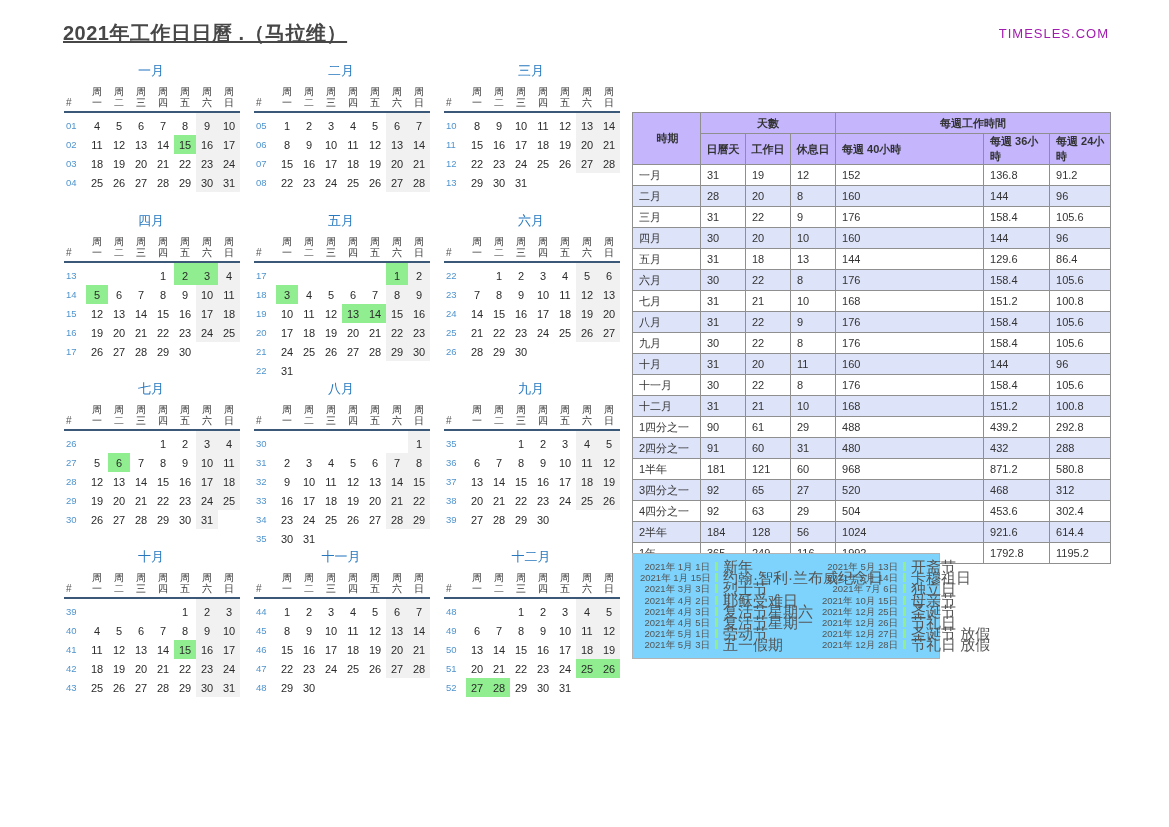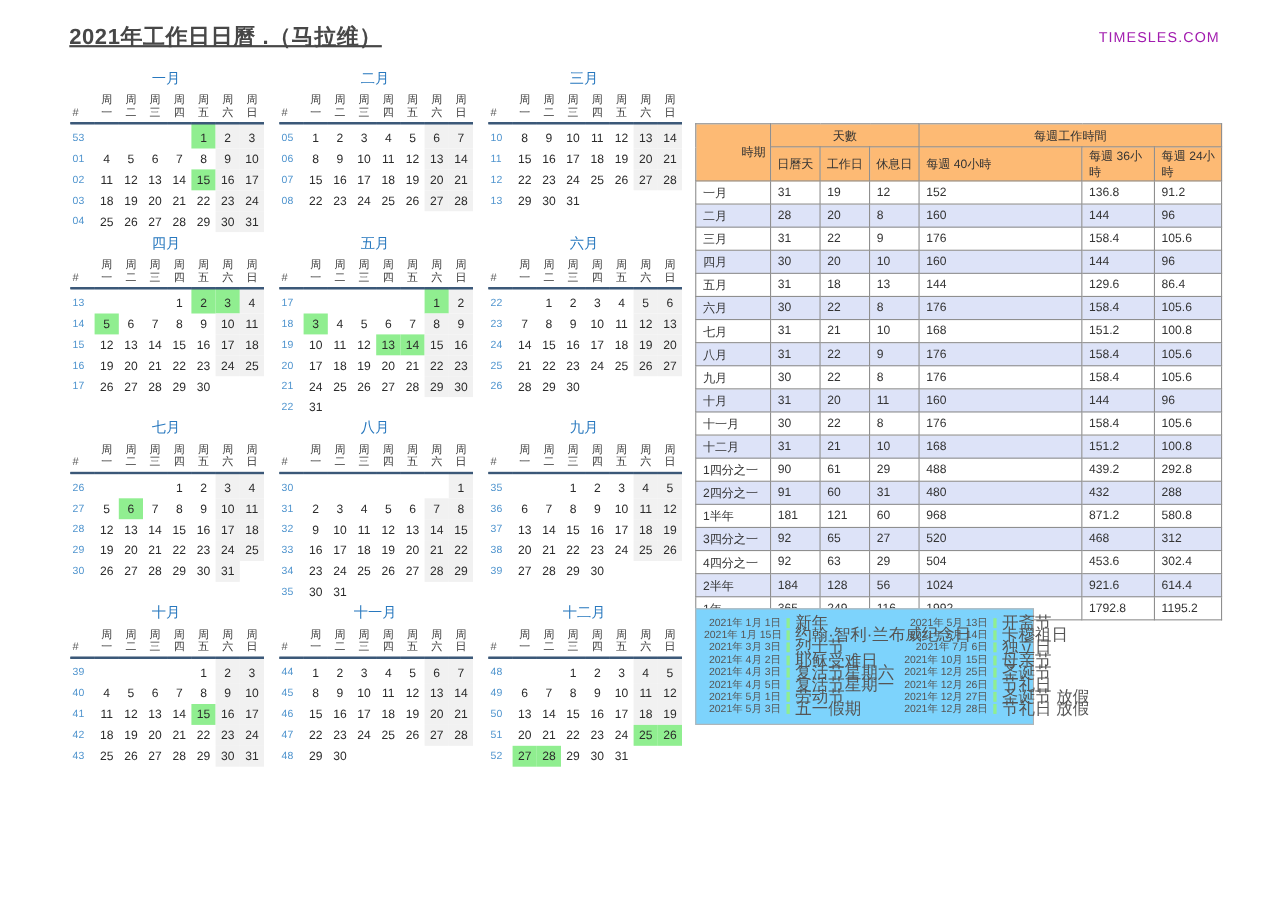--- a/index.html
+++ b/index.html
@@ -27,22 +27,22 @@
   .cal td.wk{height:19px;font-size:9.5px;color:#4f94ce;text-align:left;padding-left:2px;}
   .cal tbody tr:first-child td{padding-top:3px;}
   .cal td.wknd{background:#f1f1f1;}
   .cal td.hl{background:#90ee90;}
   
   table.stats{
     position:absolute;left:632px;top:112px;border-collapse:collapse;table-layout:fixed;
     width:478px;font-size:11px;color:#333;
   }
   .stats th,.stats td{border:1px solid #8f8f8f;}
-  .stats thead th{background:#fdba74;font-weight:normal;height:20px;padding:0 4px;}
-  .stats th.period{ text-align:right;padding-left:6px;}
+  .stats thead th{background:#c4b5fd;font-weight:bold;height:20px;padding:0 4px;}
+  .stats th.period{ text-align:center;padding-left:6px;}
   .stats thead tr.sub th{font-size:11px;}
   .stats thead tr.sub th:nth-child(-n+3){text-align:center;}
   .stats thead tr.sub th:nth-child(n+4){text-align:left;padding-left:6px;}
   .stats td{height:20px;padding:0 6px;text-align:left;background:#ffffff;}
   .stats tr.alt td{background:#dde3f8;}
   col.c1{width:68px;}col.c2{width:45px;}col.c3{width:45px;}col.c4{width:45px;}
   col.c5{width:148px;}col.c6{width:66px;}col.c7{width:61px;}
   
   .legend{
     position:absolute;left:632px;top:553px;width:292px;
@@ -73,30 +73,20 @@
             <th class="day-h"><span>周</span><br><span>一</span></th>
             <th class="day-h"><span>周</span><br><span>二</span></th>
             <th class="day-h"><span>周</span><br><span>三</span></th>
             <th class="day-h"><span>周</span><br><span>四</span></th>
             <th class="day-h"><span>周</span><br><span>五</span></th>
             <th class="day-h"><span>周</span><br><span>六</span></th>
             <th class="day-h"><span>周</span><br><span>日</span></th>
           </tr>
         </thead>
         <tbody>
-          <tr>
-            <td class="wk">53</td>
-            <td class="day"></td>
-            <td class="day"></td>
-            <td class="day"></td>
-            <td class="day"></td>
-            <td class="day hl">1</td>
-            <td class="day wknd">2</td>
-            <td class="day wknd">3</td>
-          </tr>
           <tr>
             <td class="wk">01</td>
             <td class="day">4</td>
             <td class="day">5</td>
             <td class="day">6</td>
             <td class="day">7</td>
             <td class="day">8</td>
             <td class="day wknd">9</td>
             <td class="day wknd">10</td>
           </tr>

